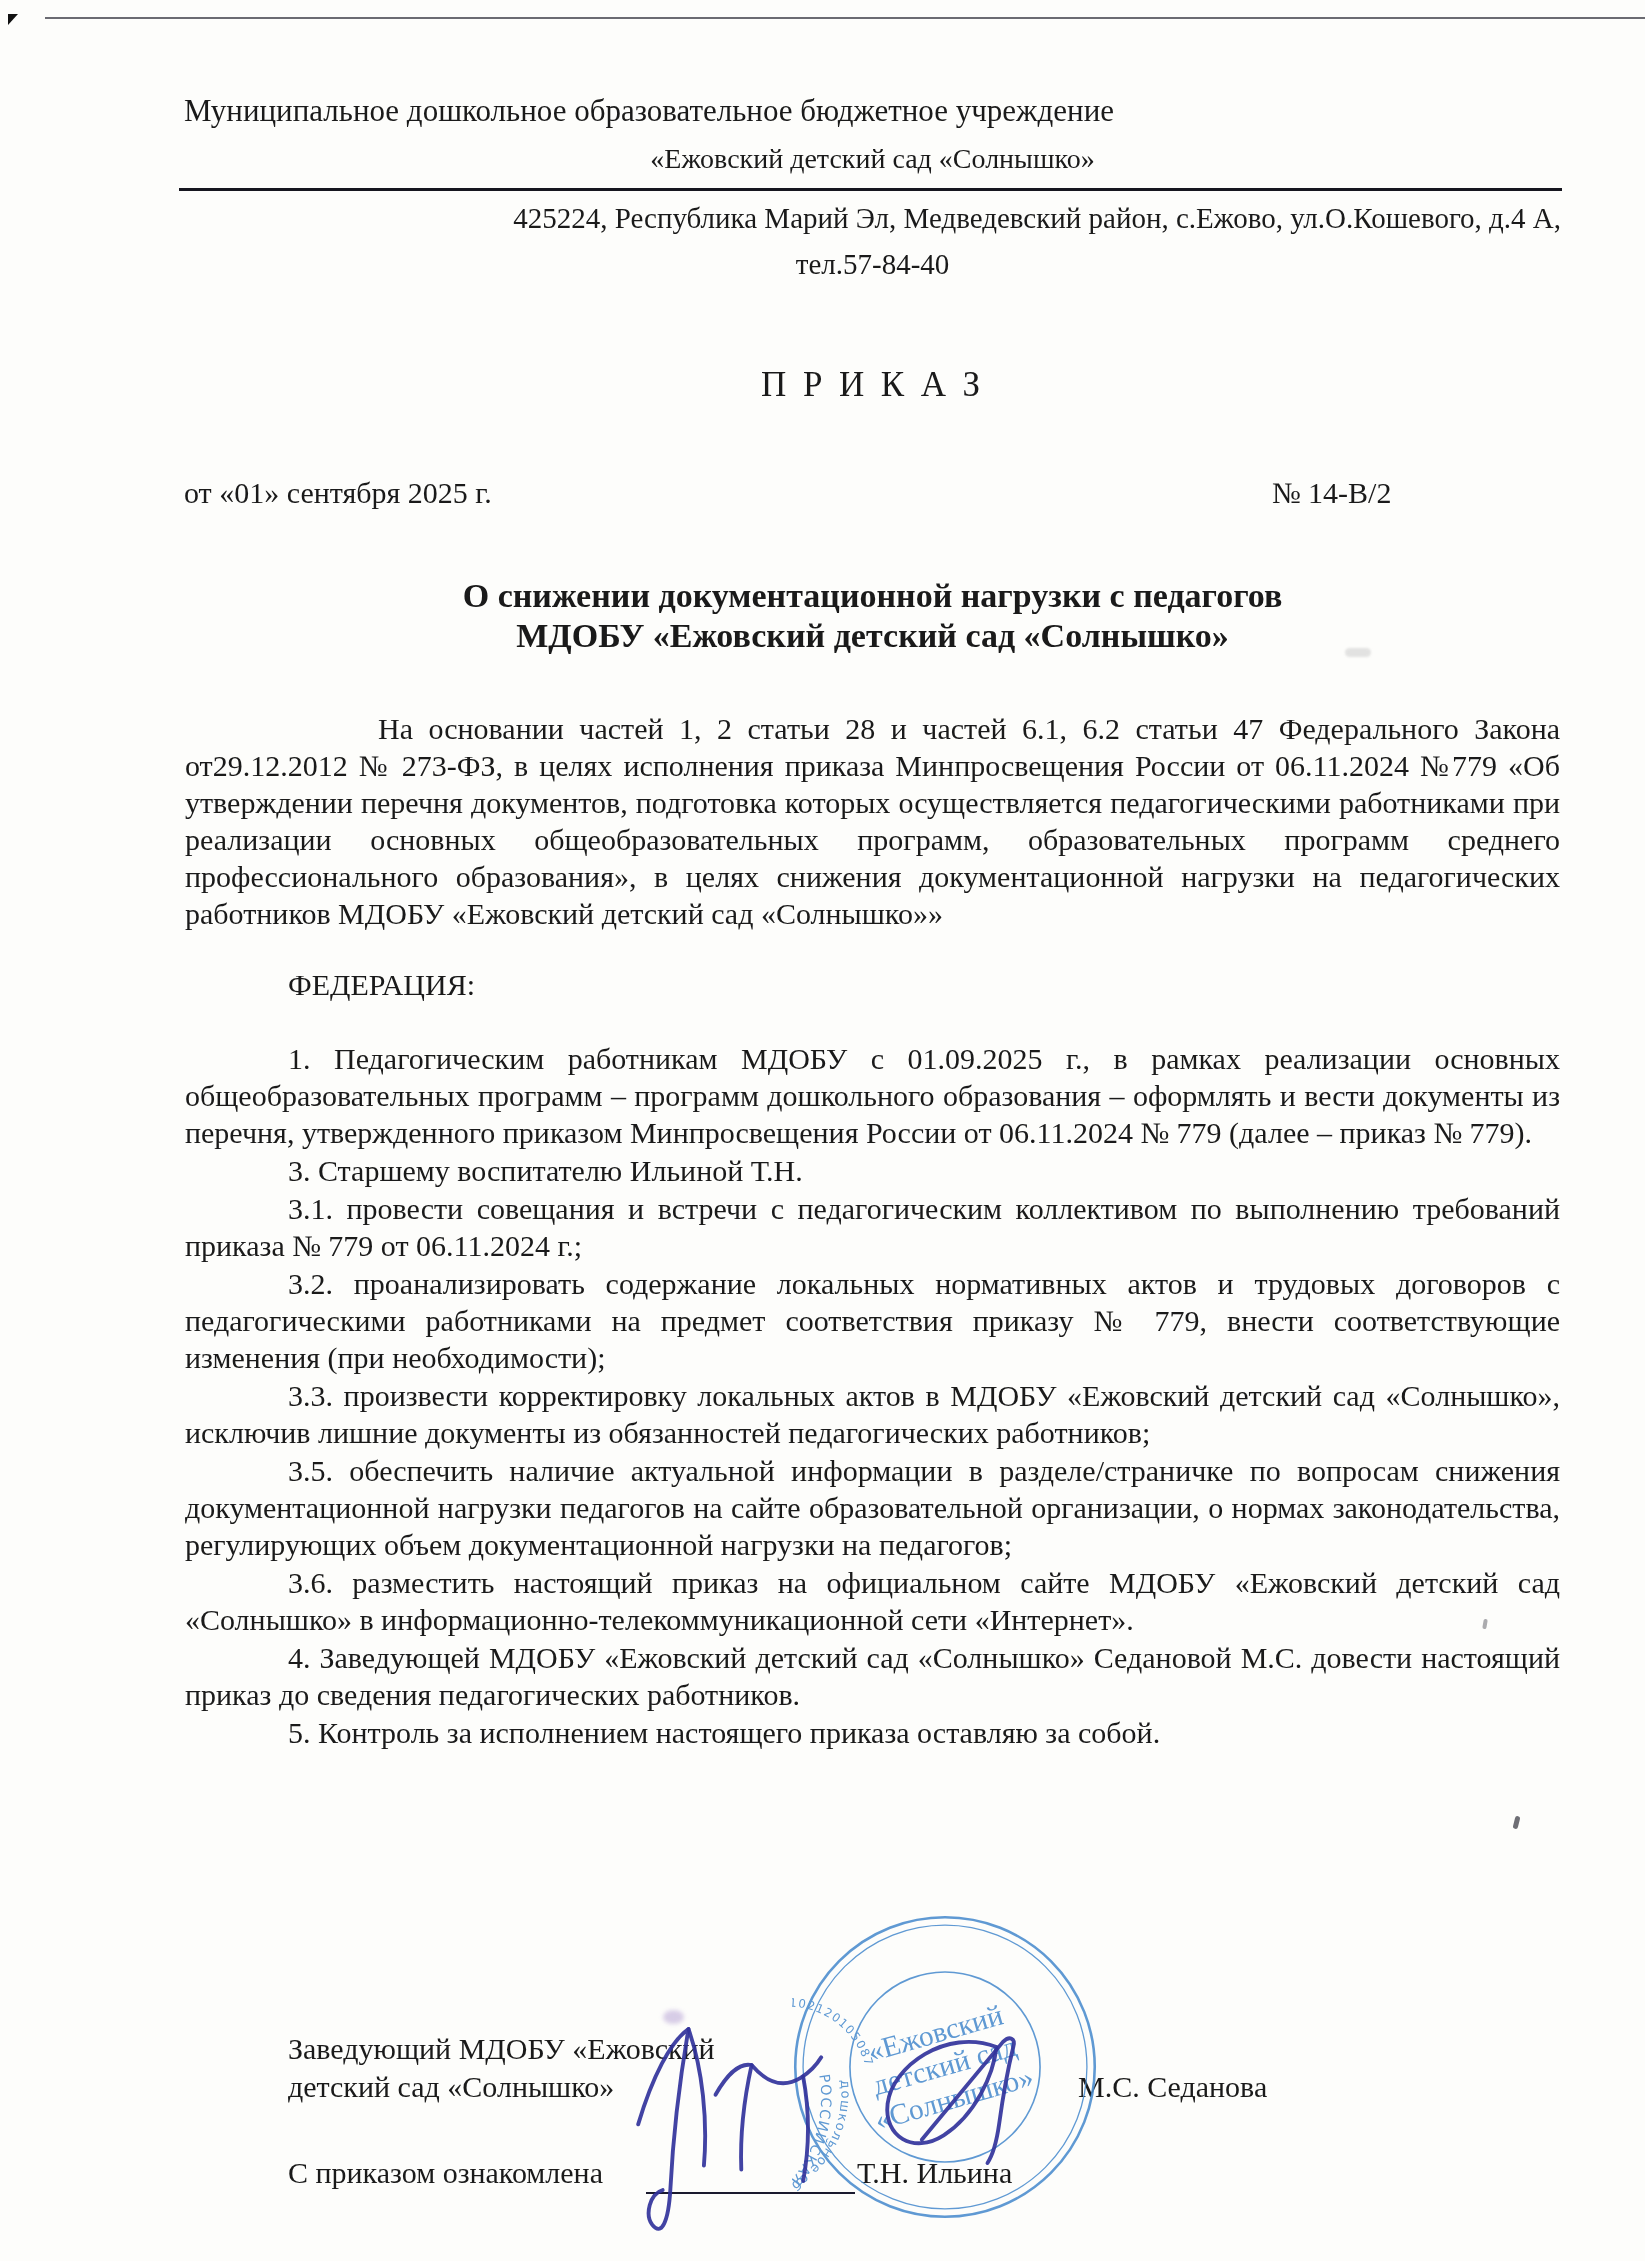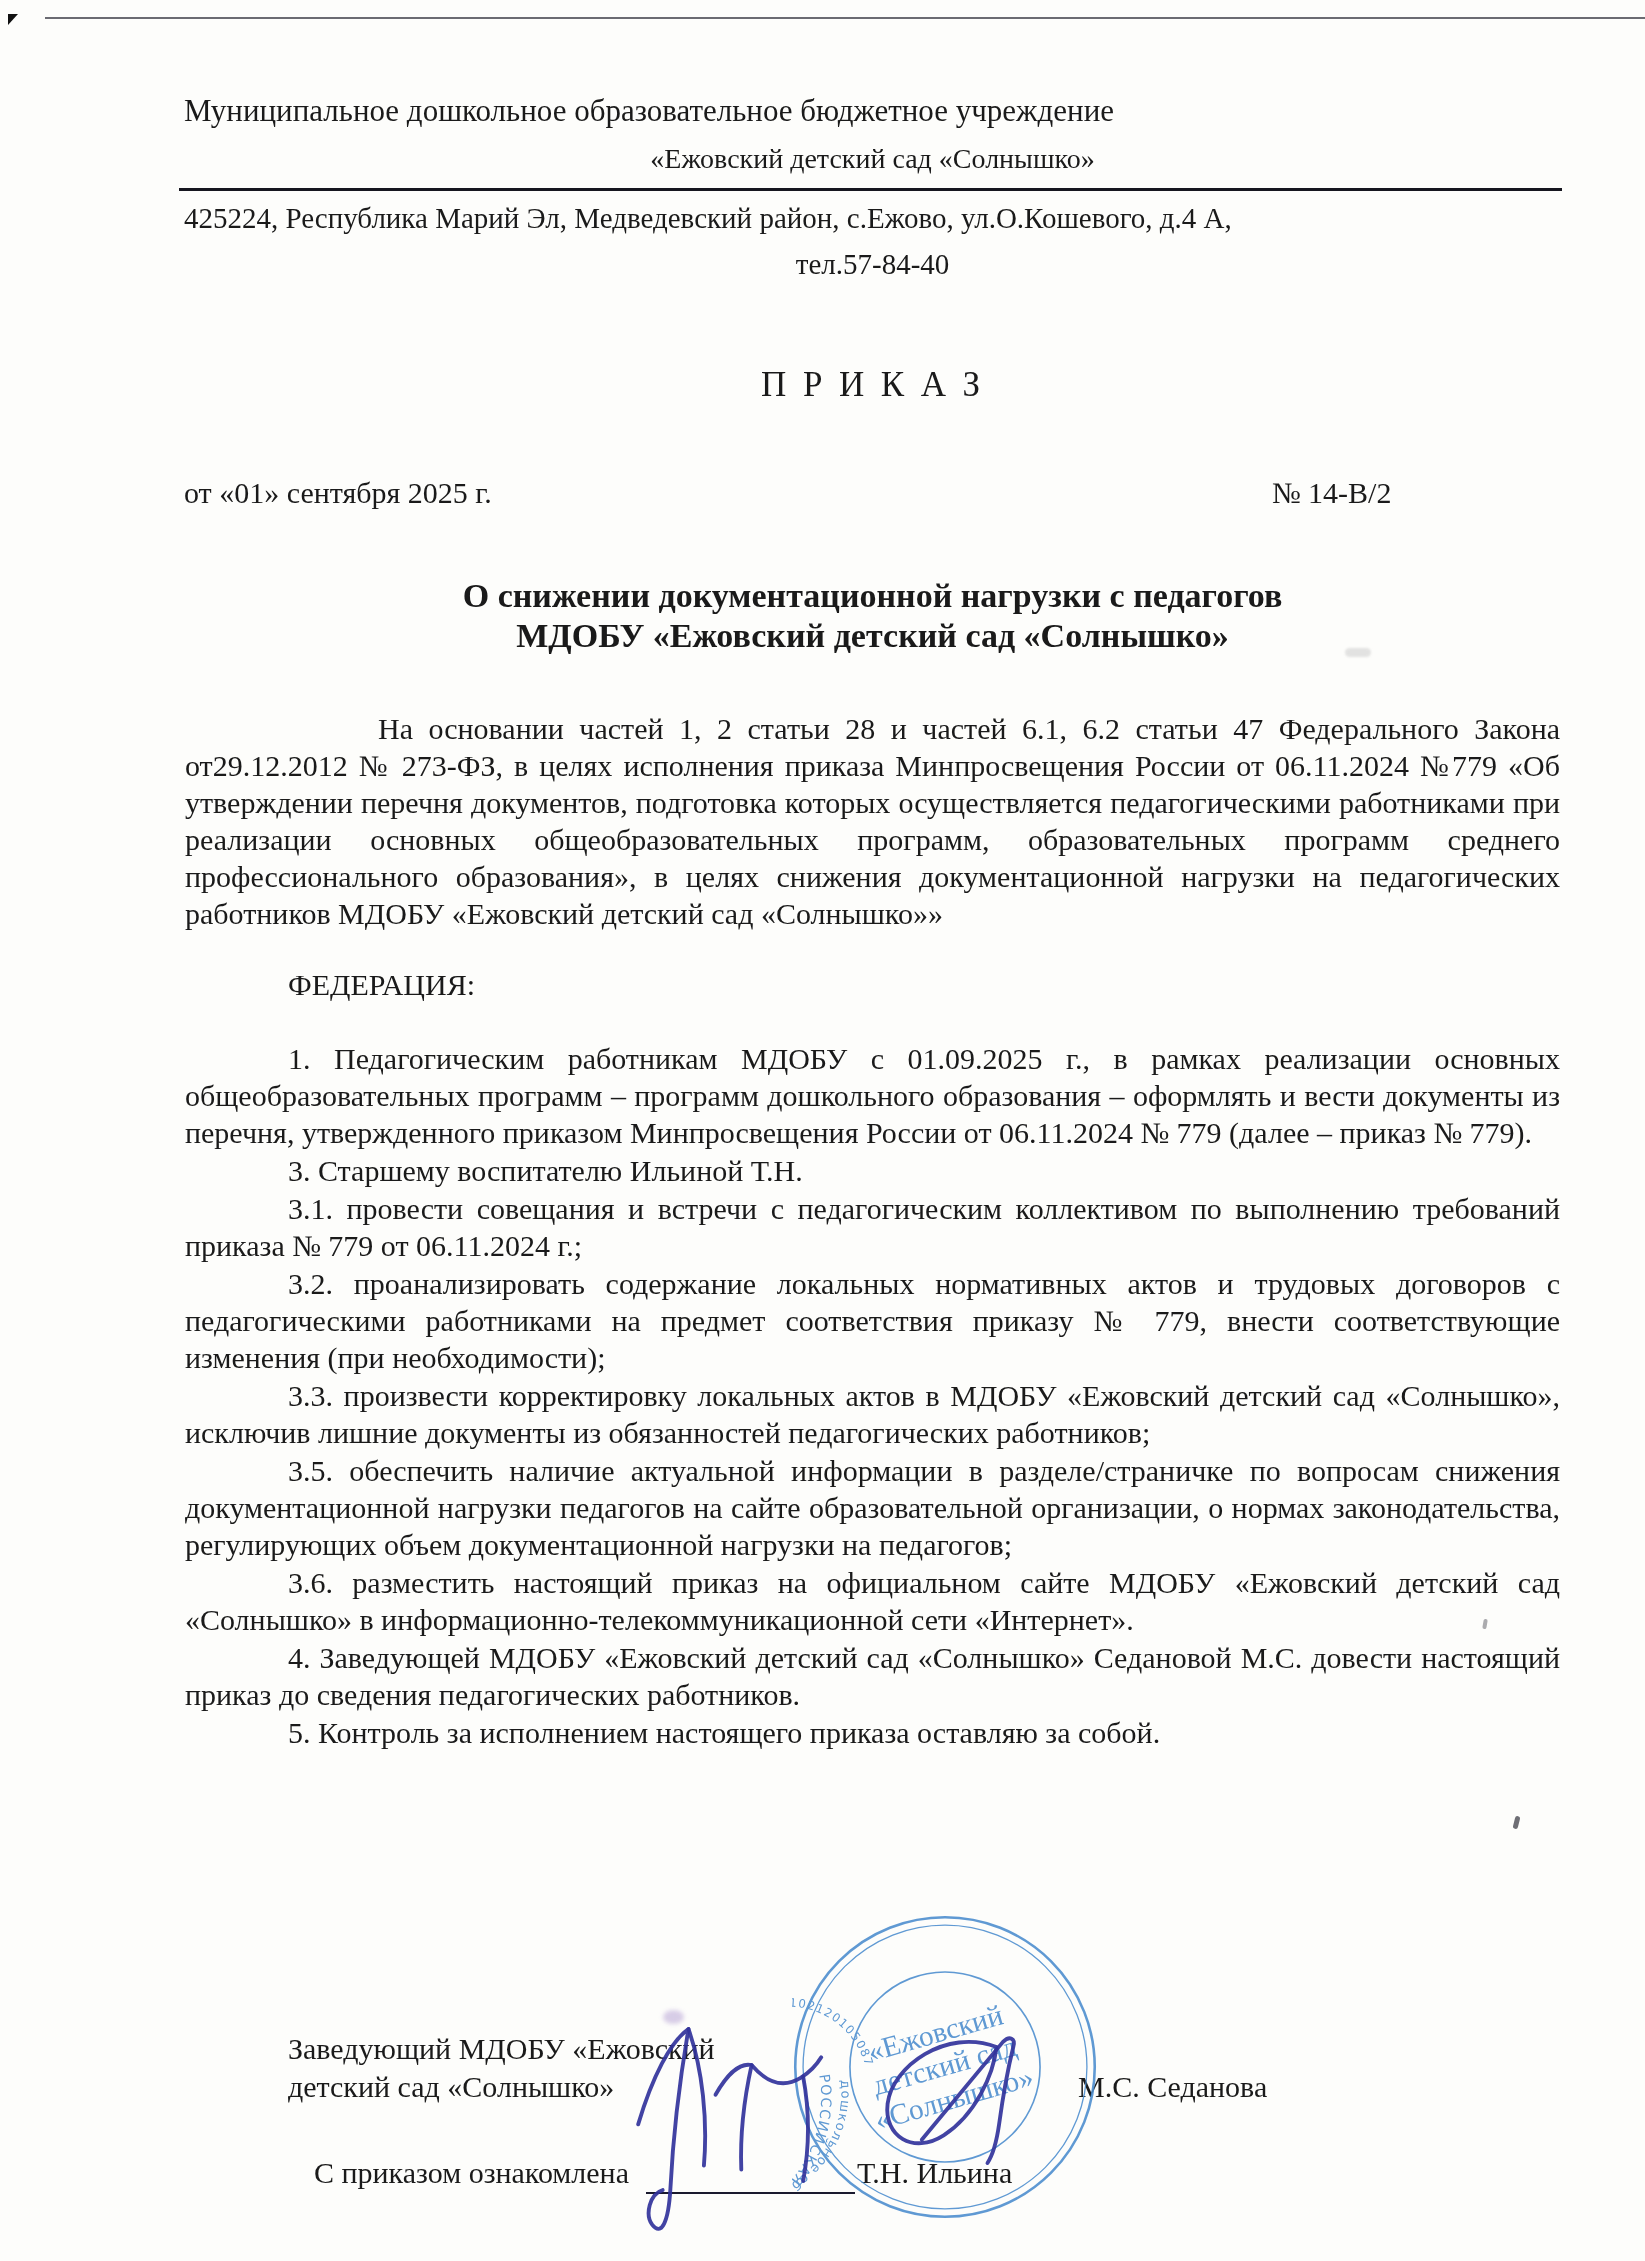--- a/index.html
+++ b/index.html
@@ -23,39 +23,39 @@
     border-left:10.3px solid #111;border-bottom:11.6px solid transparent;}
   .speck1{position:absolute;left:1514px;top:1816px;width:5.2px;height:13px;background:#4a4a52;border-radius:2.6px;transform:rotate(14deg);opacity:.8;}
   .speck2{position:absolute;left:1483px;top:1619px;width:3.9px;height:10.3px;background:#5a5a62;border-radius:1.9px;transform:rotate(10deg);opacity:.5;}
   .smudge{position:absolute;left:663px;top:2010px;width:20.6px;height:14px;background:#b9a6d6;border-radius:50%;filter:blur(1.9px);opacity:.55;}
   .speck3{position:absolute;left:1345px;top:648px;width:26px;height:9px;background:#c9c9c9;border-radius:4.5px;filter:blur(1.3px);opacity:.5;}
   
   .content{position:absolute;left:184px;top:0;width:1377px;}
   .org1{position:absolute;top:93px;left:0;width:100%;font-size:31px;}
   .org2{position:absolute;top:143px;left:0;width:100%;text-align:center;font-size:28px;}
   .rule{position:absolute;top:188px;left:-5.2px;width:1383px;height:2.6px;background:#16161f;}
-  .addr{position:absolute;top:202px;left:0;width:100%;text-align:left;font-size:29px;}
+  .addr{position:absolute;top:202px;left:0;width:100%;text-align:right;font-size:29px;}
   .phone{position:absolute;top:248px;left:0;width:100%;text-align:center;font-size:29px;}
   
   .title{position:absolute;top:365px;left:0;width:100%;text-align:center;font-size:35px;letter-spacing:3.9px;}
   .meta{position:absolute;top:476px;left:0;width:100%;font-size:30px;}
   .meta .num{position:absolute;left:1088px;top:0;}
   .subject{position:absolute;top:576px;left:0;width:100%;text-align:center;font-weight:bold;font-size:34px;line-height:40px;}
   
   .body{position:absolute;top:709px;left:0;width:1377px;font-size:30px;line-height:37px;text-align:justify;hyphens:none;}
   .body p{margin:1px;text-indent:103px;}
   .body p.p-intro{text-indent:193px;}
   .body p.p-decree{margin-top:34px;text-align:left;}
   .body p.p-first{margin-top:37px;}
   
   .sig{position:absolute;font-size:30px;white-space:nowrap;}
   .sig-pos1{left:288px;top:2032px;}
   .sig-pos2{left:288px;top:2070px;}
   .sig-head{left:1078px;top:2070px;}
-  .sig-ack{left:288px;top:2156px;margin-left:26px;}
+  .sig-ack{left:288px;top:2156px;}
   .sig-ackname{left:857px;top:2156px;}
   .ack-line{position:absolute;left:646px;top:2192px;width:209px;height:1.9px;background:#1a1a2e;}
   
   .stamp{position:absolute;left:792px;top:1914px;width:306px;height:306px;opacity:.88;}
   .stamp .ring{fill:var(--stamp-blue);font-family:"DejaVu Sans", sans-serif;letter-spacing:2px;}
   .stamp .ctr{fill:var(--stamp-blue);font-family:"Liberation Serif", serif;}
   .ink{position:absolute;left:0;top:0;width:1645px;height:2261px;pointer-events:none;}
   .ink path{stroke:var(--signature-ink);fill:none;stroke-width:6;stroke-linecap:round;stroke-linejoin:round;opacity:.92;}
 </style>
 </head>

